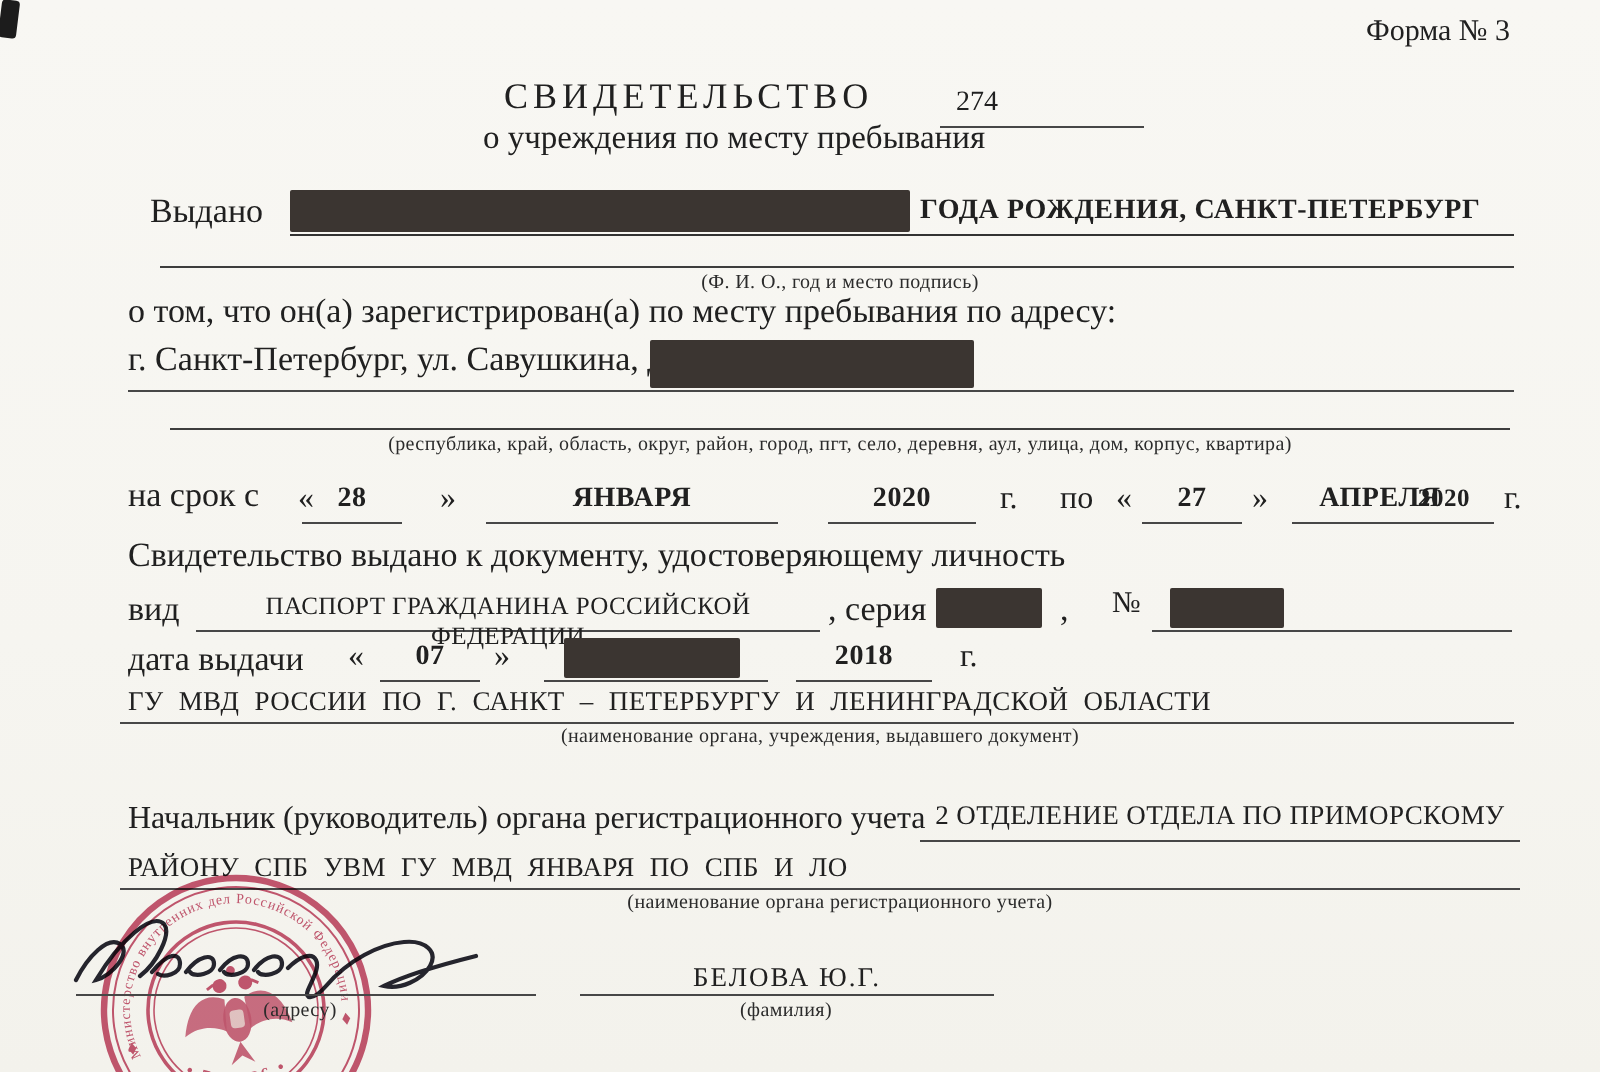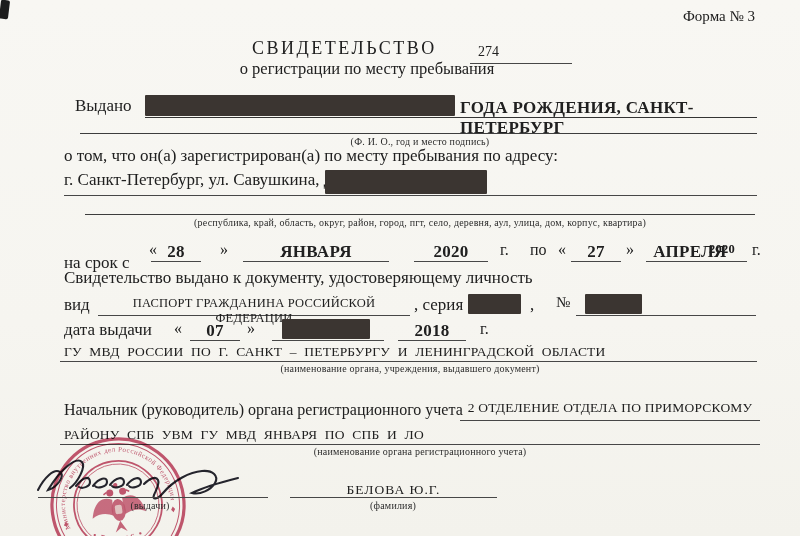--- a/index.html
+++ b/index.html
@@ -6,61 +6,61 @@
   .doc{
     position:relative;width:800px;height:536px;overflow:hidden;
     background:linear-gradient(180deg,#f8f7f3 0%,#f6f5f0 60%,#f3f2ec 100%);
     font-family:"Liberation Serif","DejaVu Serif",serif;color:#202020;
   }
   .abs{position:absolute;}
   .t17{font-size:17px;}
   .t16{font-size:16px;}
   .cap{font-size:10px;color:#2b2b2b;text-align:center;letter-spacing:.2px;}
   .uval{border-bottom:1.4px solid #474747;display:block;text-align:center;}
-  .bold13{font-weight:bold;font-size:17px;letter-spacing:.3px;}
+  .bold13{font-weight:bold;font-size:14px;letter-spacing:.3px;}
   .caps13{font-size:13.5px;letter-spacing:.2px;}
   .rule{border-top:1.5px solid #3d3d3d;height:0;}
   .bar{background:#3b3531;border-radius:1px;}
   .quote{font-size:16px;}
   .stamp{mix-blend-mode:multiply;opacity:.92;}
   .sig{mix-blend-mode:multiply;}
 </style>
 </head>
 <body>
 
 <div class="doc">
 
   <div class="abs" style="left:0;top:11;width:9px;height:19px;background:#1c1c1c;transform:rotate(7deg);border-radius:2px;"></div>
 
   <div class="abs" style="left:645px;top:8px;width:110px;text-align:right;font-size:15px;">Форма № 3</div>
 
   <div class="abs" style="left:252px;top:38px;font-size:18px;letter-spacing:2.5px;">СВИДЕТЕЛЬСТВО</div>
   <div class="abs" style="left:470px;top:42px;width:102px;border-bottom:1.4px solid #474747;height:21px;">
     <span style="font-size:14px;padding-left:8px;">274</span>
   </div>
-  <div class="abs" style="left:238px;top:59px;width:258px;text-align:center;font-size:16.5px;">о регистрации по месту пребывания</div>
+  <div class="abs" style="left:238px;top:59px;width:258px;text-align:center;font-size:16.5px;">о учреждения по месту пребывания</div>
 
   <div class="abs t17" style="left:75px;top:96px;">Выдано</div>
   <div class="abs" style="left:145px;top:95px;width:612px;height:22px;border-bottom:1.6px solid #333;">
     <div class="bar" style="position:absolute;left:0;top:0;width:310px;height:21px;"></div>
     <span class="bold13" style="position:absolute;left:315px;top:3px;">ГОДА РОЖДЕНИЯ, САНКТ-ПЕТЕРБУРГ</span>
   </div>
   <div class="abs rule" style="left:80px;top:133px;width:677px;"></div>
   <div class="abs cap" style="left:250px;top:136px;width:340px;">(Ф. И. О., год и место подпись)</div>
 
   <div class="abs t17" style="left:64px;top:146px;">о том, что он(а) зарегистрирован(а) по месту пребывания по адресу:</div>
 
   <div class="abs" style="left:64px;top:170px;width:693px;height:25px;border-bottom:1.4px solid #474747;">
     <span class="t17">г. Санкт-Петербург, ул. Савушкина, дом</span>
     <div class="bar" style="position:absolute;left:261px;top:0;width:162px;height:24px;"></div>
   </div>
   <div class="abs rule" style="left:85px;top:214px;width:670px;border-top-width:1.3px;"></div>
   <div class="abs cap" style="left:115px;top:217px;width:610px;">(республика, край, область, округ, район, город, пгт, село, деревня, аул, улица, дом, корпус, квартира)</div>
 
-  <div class="abs t17" style="left:64px;top:253px;">на срок с</div>
+  <div class="abs t17" style="left:64px;top:238px;">на срок с</div>
   <div class="abs quote" style="left:149px;top:241px;">«</div>
   <div class="abs uval bold13" style="left:151px;top:242px;width:50px;height:19px;">28</div>
   <div class="abs quote" style="left:220px;top:241px;">»</div>
   <div class="abs uval bold13" style="left:243px;top:242px;width:146px;height:19px;">ЯНВАРЯ</div>
   <div class="abs uval bold13" style="left:414px;top:242px;width:74px;height:19px;">2020</div>
   <div class="abs t16" style="left:500px;top:241px;">г.</div>
   <div class="abs t16" style="left:530px;top:241px;">по</div>
   <div class="abs quote" style="left:558px;top:241px;">«</div>
   <div class="abs uval bold13" style="left:571px;top:242px;width:50px;height:19px;">27</div>
   <div class="abs quote" style="left:626px;top:241px;">»</div>
@@ -140,20 +140,20 @@
          M 46,38 C 54,28 60,28 60,34 C 60,39 52,41 49,39
          M 63,38 C 69,30 77,28 77,34 C 77,39 67,41 65,38
          M 80,37 C 86,29 94,28 94,34 C 94,39 84,41 82,38
          M 97,37 C 103,29 111,28 111,34 C 111,39 101,41 99,38
          M 114,36 C 120,30 126,28 128,32 C 130,36 126,42 124,47 C 122,52 127,52 133,45
          C 144,32 160,24 172,23 C 183,22 189,28 185,35 C 181,42 170,47 162,45
          C 172,40 192,34 208,30"></path>
   </svg>
 
   <div class="abs" style="left:38px;top:497px;width:230px;border-top:1.4px solid #474747;"></div>
-  <div class="abs cap" style="left:90px;top:500px;width:120px;">(выдачи)</div>
+  <div class="abs cap" style="left:90px;top:500px;width:120px;">(адресу)</div>
 
   <div class="abs" style="left:290px;top:480px;width:207px;height:17px;border-bottom:1.4px solid #474747;text-align:center;">
     <span class="caps13" style="letter-spacing:1px;">БЕЛОВА Ю.Г.</span>
   </div>
   <div class="abs cap" style="left:333px;top:500px;width:120px;">(фамилия)</div>
 
 </div>
 
 </body></html>

